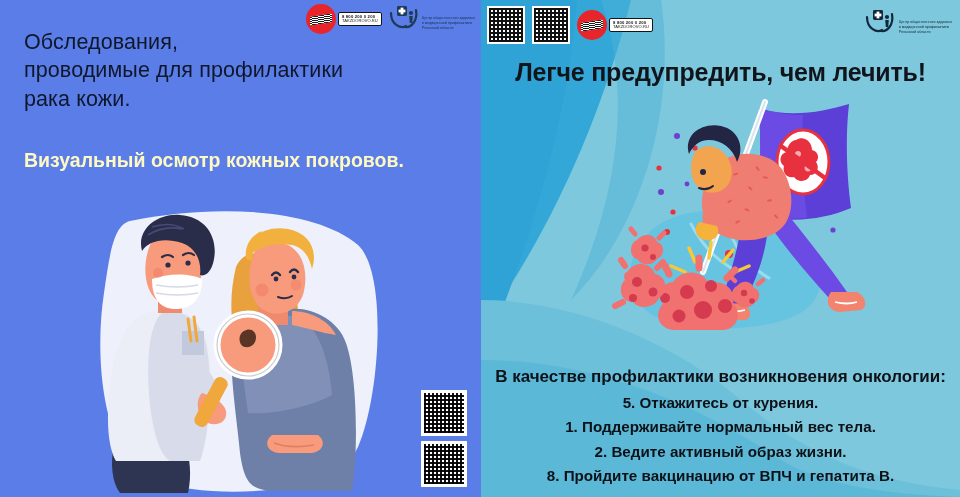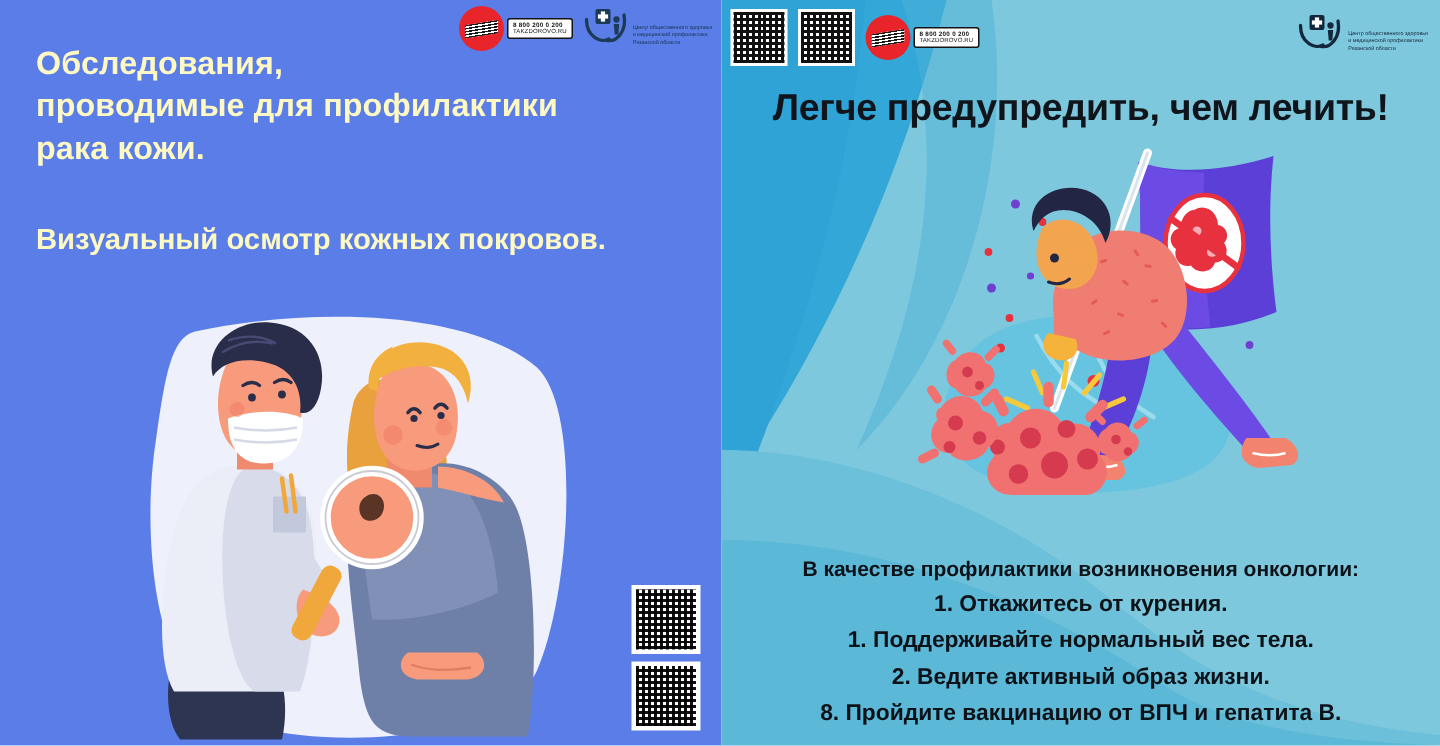--- a/index.html
+++ b/index.html
@@ -1,21 +1,21 @@
 <!DOCTYPE html>
 <html><head>
 <meta charset="utf-8">
 <style>
   html,body{margin:0;padding:0;background:#ffffff;}
   body{font-family:"Liberation Sans",sans-serif;}
   #poster{position:relative;width:960px;height:497px;overflow:hidden;display:flex;}
 
   
   .panel-left{position:relative;width:481px;height:497px;background:#5a7de8;overflow:hidden;flex:0 0 481px;}
-  .l-heading{position:absolute;left:24px;top:28px;width:420px;color:#fef9c3;font-size:21.5px;font-weight:bold;line-height:1.32;letter-spacing:.1px;white-space:pre-line;}
+  .l-heading{position:absolute;left:24px;top:28px;width:420px;color:#0f172a;font-size:21.5px;font-weight:normal;line-height:1.32;letter-spacing:.1px;white-space:pre-line;}
   .l-sub{position:absolute;left:24px;top:148px;width:430px;color:#fef9c3;font-size:19.5px;font-weight:bold;line-height:1.3;}
 
   
   .l-logos{position:absolute;right:6px;top:4px;display:flex;align-items:flex-start;gap:7px;}
   .tz-logo{display:flex;align-items:center;gap:2px;}
   .tz-circle{width:30px;height:30px;border-radius:50%;background:#e8252a;display:flex;align-items:center;justify-content:center;}
   .tz-circle span{display:block;width:22px;height:9px;background:#ffffff;transform:skewY(-9deg);border-radius:1px;
     background-image:repeating-linear-gradient(to bottom,#1b1b1b 0 1px,#ffffff 1px 2px);}
   .tz-phone{background:#ffffff;border:1px solid #141414;border-radius:2px;padding:2px 3px;line-height:1.05;}
   .tz-phone b{display:block;font-size:4.2px;letter-spacing:.2px;color:#111;font-weight:bold;white-space:nowrap;}
@@ -45,21 +45,21 @@
   .r-heading{position:absolute;left:0;right:0;top:58px;text-align:center;color:#10151c;font-size:25px;font-weight:bold;letter-spacing:-.2px;}
   .r-logos{position:absolute;left:6px;top:6px;display:flex;align-items:center;gap:7px;}
   .r-qr{background:#ffffff;padding:2px;}
   .r-qr i{display:block;width:34px;height:34px;background-color:#fff;
     background-image:
       repeating-linear-gradient(90deg,#111 0 2px,transparent 2px 4px),
       repeating-linear-gradient(0deg,#111 0 2px,transparent 2px 4px);}
   .r-coz{position:absolute;right:8px;top:8px;display:flex;align-items:flex-start;gap:4px;}
 
   .r-list{position:absolute;left:0;right:0;bottom:8px;text-align:center;color:#0d1218;font-size:15.2px;font-weight:bold;line-height:1.62;}
-  .r-list .lead{font-size:14px;}
+  .r-list .lead{font-size:17px;}
   .ill-right{position:absolute;left:118px;top:96px;width:300px;height:250px;}
 </style>
 </head>
 <body>
 
 <div id="poster">
 
   <div class="panel-left">
 
     <div class="l-logos">
@@ -315,19 +315,19 @@
               <circle cx="145" cy="197" r="3.2"></circle>
               <circle cx="153" cy="205" r="2.8"></circle>
             </g>
           <path d="M136 185 l-4 -4 M159 188 l5 -4" stroke="#f0716f" stroke-width="4.5" stroke-linecap="round"></path>
         </g>
       </svg>
     </div>
 
     <div class="r-list">
       <div class="lead">В качестве профилактики возникновения онкологии:</div>
-      <div>1. Откажитесь от курения.</div>
+      <div>5. Откажитесь от курения.</div>
       <div>1. Поддерживайте нормальный вес тела.</div>
       <div>2. Ведите активный образ жизни.</div>
       <div>8. Пройдите вакцинацию от ВПЧ и гепатита В.</div>
     </div>
   </div>
 </div>
 
 </body></html>

